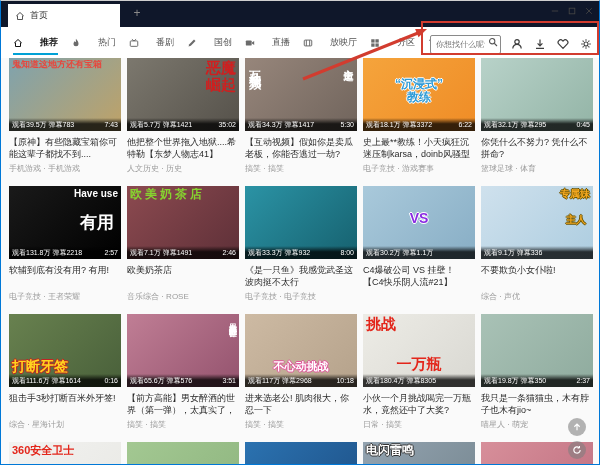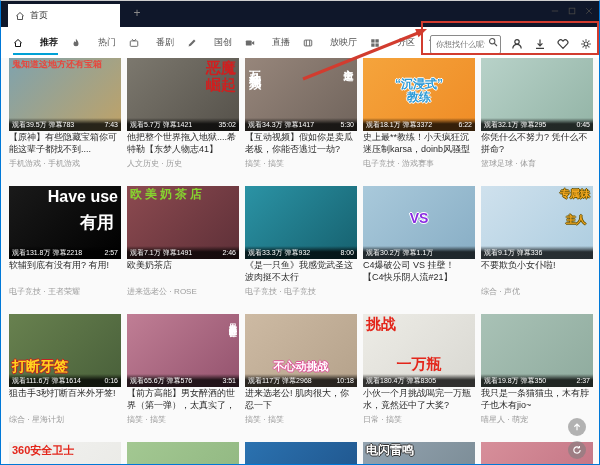--- a/index.html
+++ b/index.html
@@ -48,21 +48,21 @@
   .hl-arrow{position:absolute;left:296px;top:24px;width:140px;height:62px;z-index:7;
        pointer-events:none;overflow:visible;}
   
   .grid{position:absolute;left:8px;top:57px;display:grid;grid-template-columns:repeat(5,112px);
        column-gap:6px;}
   .card{width:112px;height:128px;cursor:pointer;}
   .thumb{width:112px;height:73px;position:relative;overflow:hidden;}
   .stats{position:absolute;left:0;right:0;bottom:0;height:13px;padding:0 3px;box-sizing:border-box;
        display:flex;justify-content:space-between;align-items:center;font-size:7px;color:#fff;
        background:linear-gradient(rgba(0,0,0,0),rgba(0,0,0,.78) 45%);}
-  .vtitle{font-size:9px;line-height:12px;height:24px;overflow:hidden;color:#2b2b2b;}
+  .vtitle{margin-top:5px;font-size:9px;line-height:12px;height:24px;overflow:hidden;color:#2b2b2b;}
   .vcat{margin-top:3px;font-size:8px;color:#9b9b9b;}
   .tlab{position:absolute;white-space:pre-line;line-height:1.1;z-index:2;}
   .p-t{top:2px;left:3px;right:3px;white-space:nowrap;overflow:hidden;}
   .p-tl{top:2px;left:3px;}
   .p-tr{top:2px;right:3px;text-align:right;}
   .p-c{top:45%;left:50%;transform:translate(-50%,-50%);text-align:center;width:100%;}
   .p-cr{top:28px;right:7px;text-align:right;}
   .p-bl{bottom:13px;left:3px;}
   .p-bc{bottom:15px;left:0;right:0;text-align:center;}
   .p-vl{top:3px;left:3px;writing-mode:vertical-rl;text-orientation:upright;letter-spacing:2px;}
@@ -310,42 +310,42 @@
         <span class="views">观看32.1万 弹幕295</span>
         <span class="dur">0:45</span>
       </div>
     </div>
     <div class="vtitle">你凭什么不努力? 凭什么不拼命?</div>
     <div class="vcat">篮球足球 · 体育</div>
   </div>
 
   <div class="card">
     <div class="thumb" style="background: linear-gradient(135deg, rgb(26, 26, 26), rgb(0, 0, 0));">
-      <span class="tlab lab1 p-tr" style="color: rgb(255, 255, 255); font-size: 16px; font-weight: 700;">Have use</span>
+      <span class="tlab lab1 p-tr" style="color: rgb(255, 255, 255); font-size: 10px; font-weight: 700;">Have use</span>
       <span class="tlab lab2 p-cr" style="color: rgb(255, 255, 255); font-size: 17px; font-weight: 800;">有用</span>
       <div class="stats">
         <span class="views">观看131.8万 弹幕2218</span>
         <span class="dur">2:57</span>
       </div>
     </div>
     <div class="vtitle">软辅到底有没有用? 有用!</div>
     <div class="vcat">电子竞技 · 王者荣耀</div>
   </div>
 
   <div class="card">
     <div class="thumb" style="background: linear-gradient(135deg, rgb(140, 74, 80), rgb(94, 48, 56));">
       <span class="tlab lab1 p-t" style="color: rgb(134, 212, 47); font-size: 12px; font-weight: 700; letter-spacing: 3px;">欧美奶茶店</span>
 
       <div class="stats">
         <span class="views">观看7.1万 弹幕1491</span>
         <span class="dur">2:46</span>
       </div>
     </div>
     <div class="vtitle">欧美奶茶店</div>
-    <div class="vcat">进来选老公 · ROSE</div>
+    <div class="vcat">音乐综合 · ROSE</div>
   </div>
 
   <div class="card">
     <div class="thumb" style="background: linear-gradient(135deg, rgb(43, 147, 165), rgb(22, 97, 111));">
 
       <div class="stats">
         <span class="views">观看33.3万 弹幕932</span>
         <span class="dur">8:00</span>
       </div>
     </div>

